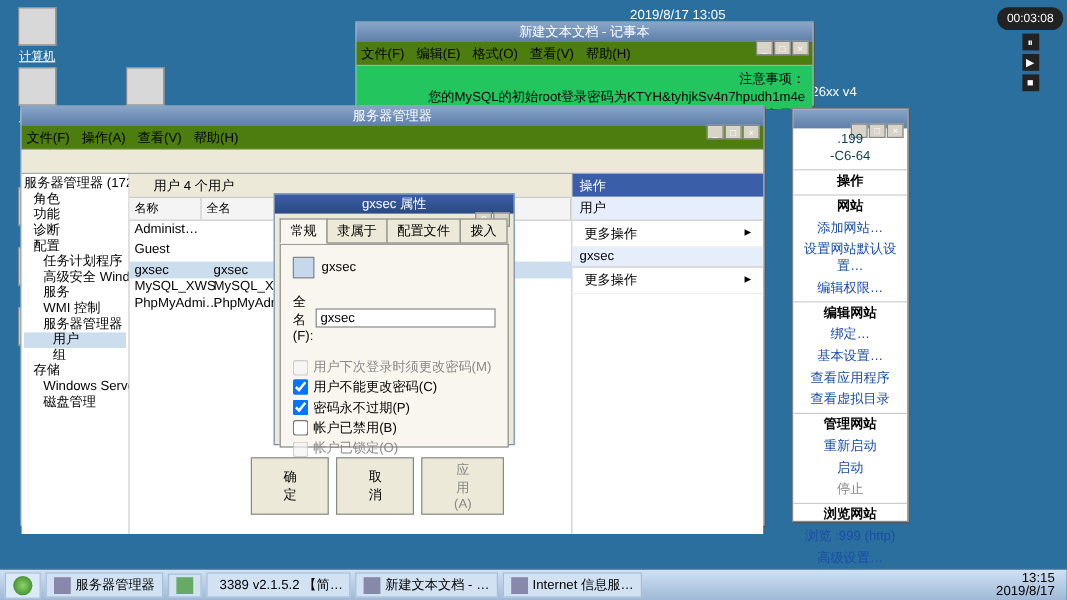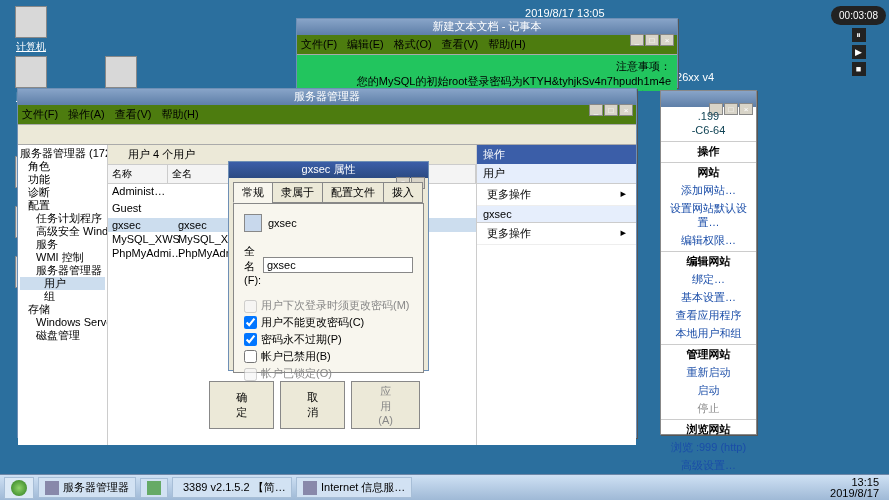--- a/index.html
+++ b/index.html
@@ -160,21 +160,21 @@
   </div>
   <div class="sec hd">操作</div>
   <div class="sec hd">网站</div>
   <div class="sec lnk">添加网站…</div>
   <div class="sec lnk">设置网站默认设置…</div>
   <div class="sec lnk">编辑权限…</div>
   <div class="sec hd">编辑网站</div>
   <div class="sec lnk">绑定…</div>
   <div class="sec lnk">基本设置…</div>
   <div class="sec lnk">查看应用程序</div>
-  <div class="sec lnk">本地用户和组</div>
+  <div class="sec lnk">查看虚拟目录</div>
   <div class="sec hd">管理网站</div>
   <div class="sec lnk">重新启动</div>
   <div class="sec lnk">启动</div>
   <div class="sec lnk" style="color:#888">停止</div>
   <div class="sec hd">浏览网站</div>
   <div class="sec lnk">浏览 :999 (http)</div>
   <div class="sec lnk">高级设置…</div>
   <div class="sec hd">配置</div>
   <div class="sec lnk">失败请求跟踪…</div>
 
@@ -328,19 +328,23 @@
     </div>
   <div class="task">
       <div class="ic" style="background:#6a6"></div>
     </div>
   <div class="task">
       <div class="ic" style="background:#5a5"></div>
       <span>3389 v2.1.5.2 【简…</span>
     </div>
   <div class="task">
       <div class="ic"></div>
+      <span>新建文本文档 - …</span>
+    </div>
+  <div class="task">
+      <div class="ic"></div>
       <span>Internet 信息服…</span>
     </div>
   <div class="tray">
     <div>13:15</div>
     <div>2019/8/17</div>
   </div>
 </div>
 
 </body></html>

